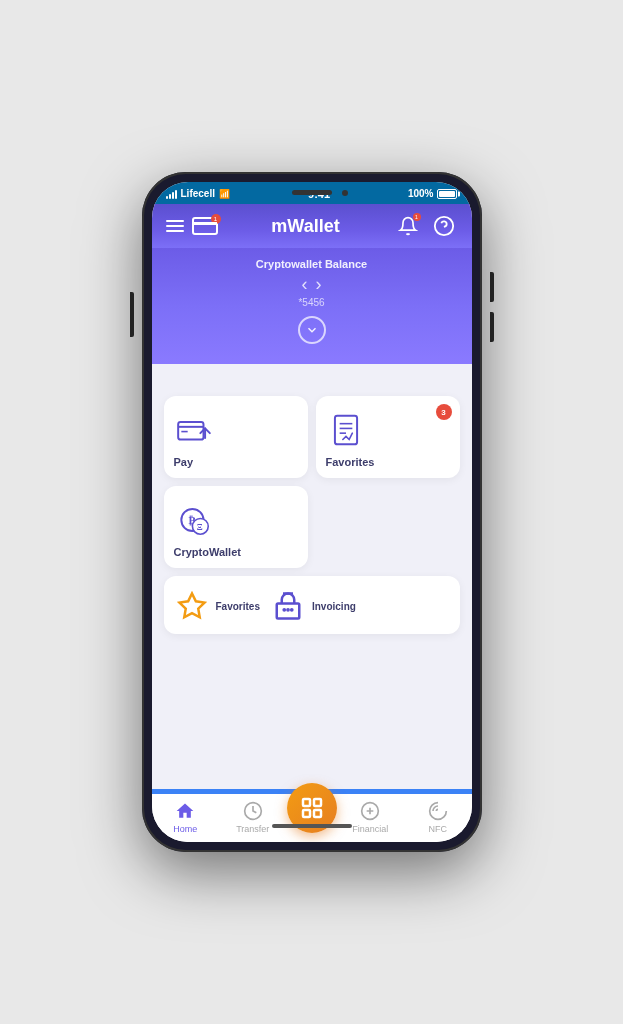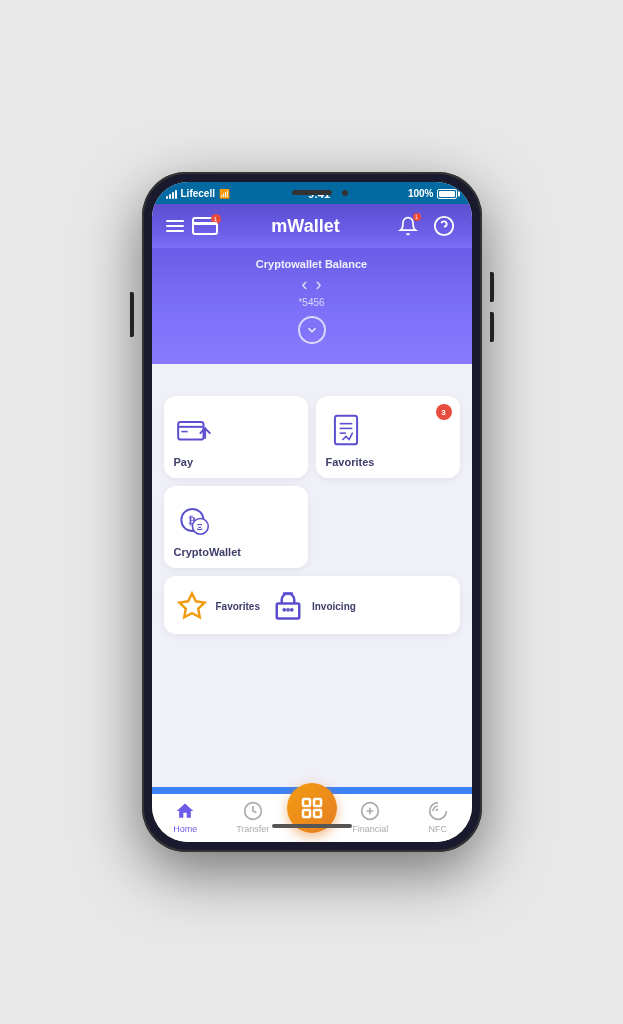--- a/index.html
+++ b/index.html
@@ -399,21 +399,21 @@
       color: #3d3d6b;
     }
 
     
     .bottom-nav {
       background: white;
       display: flex;
       align-items: center;
       justify-content: space-around;
       padding: 6px 0 8px;
-      border-top: 7px solid #3b82f6;
+      border-top: 5px solid #3b82f6;
       position: relative;
     }
 
     .nav-item {
       display: flex;
       flex-direction: column;
       align-items: center;
       gap: 2px;
       cursor: pointer;
       flex: 1;

